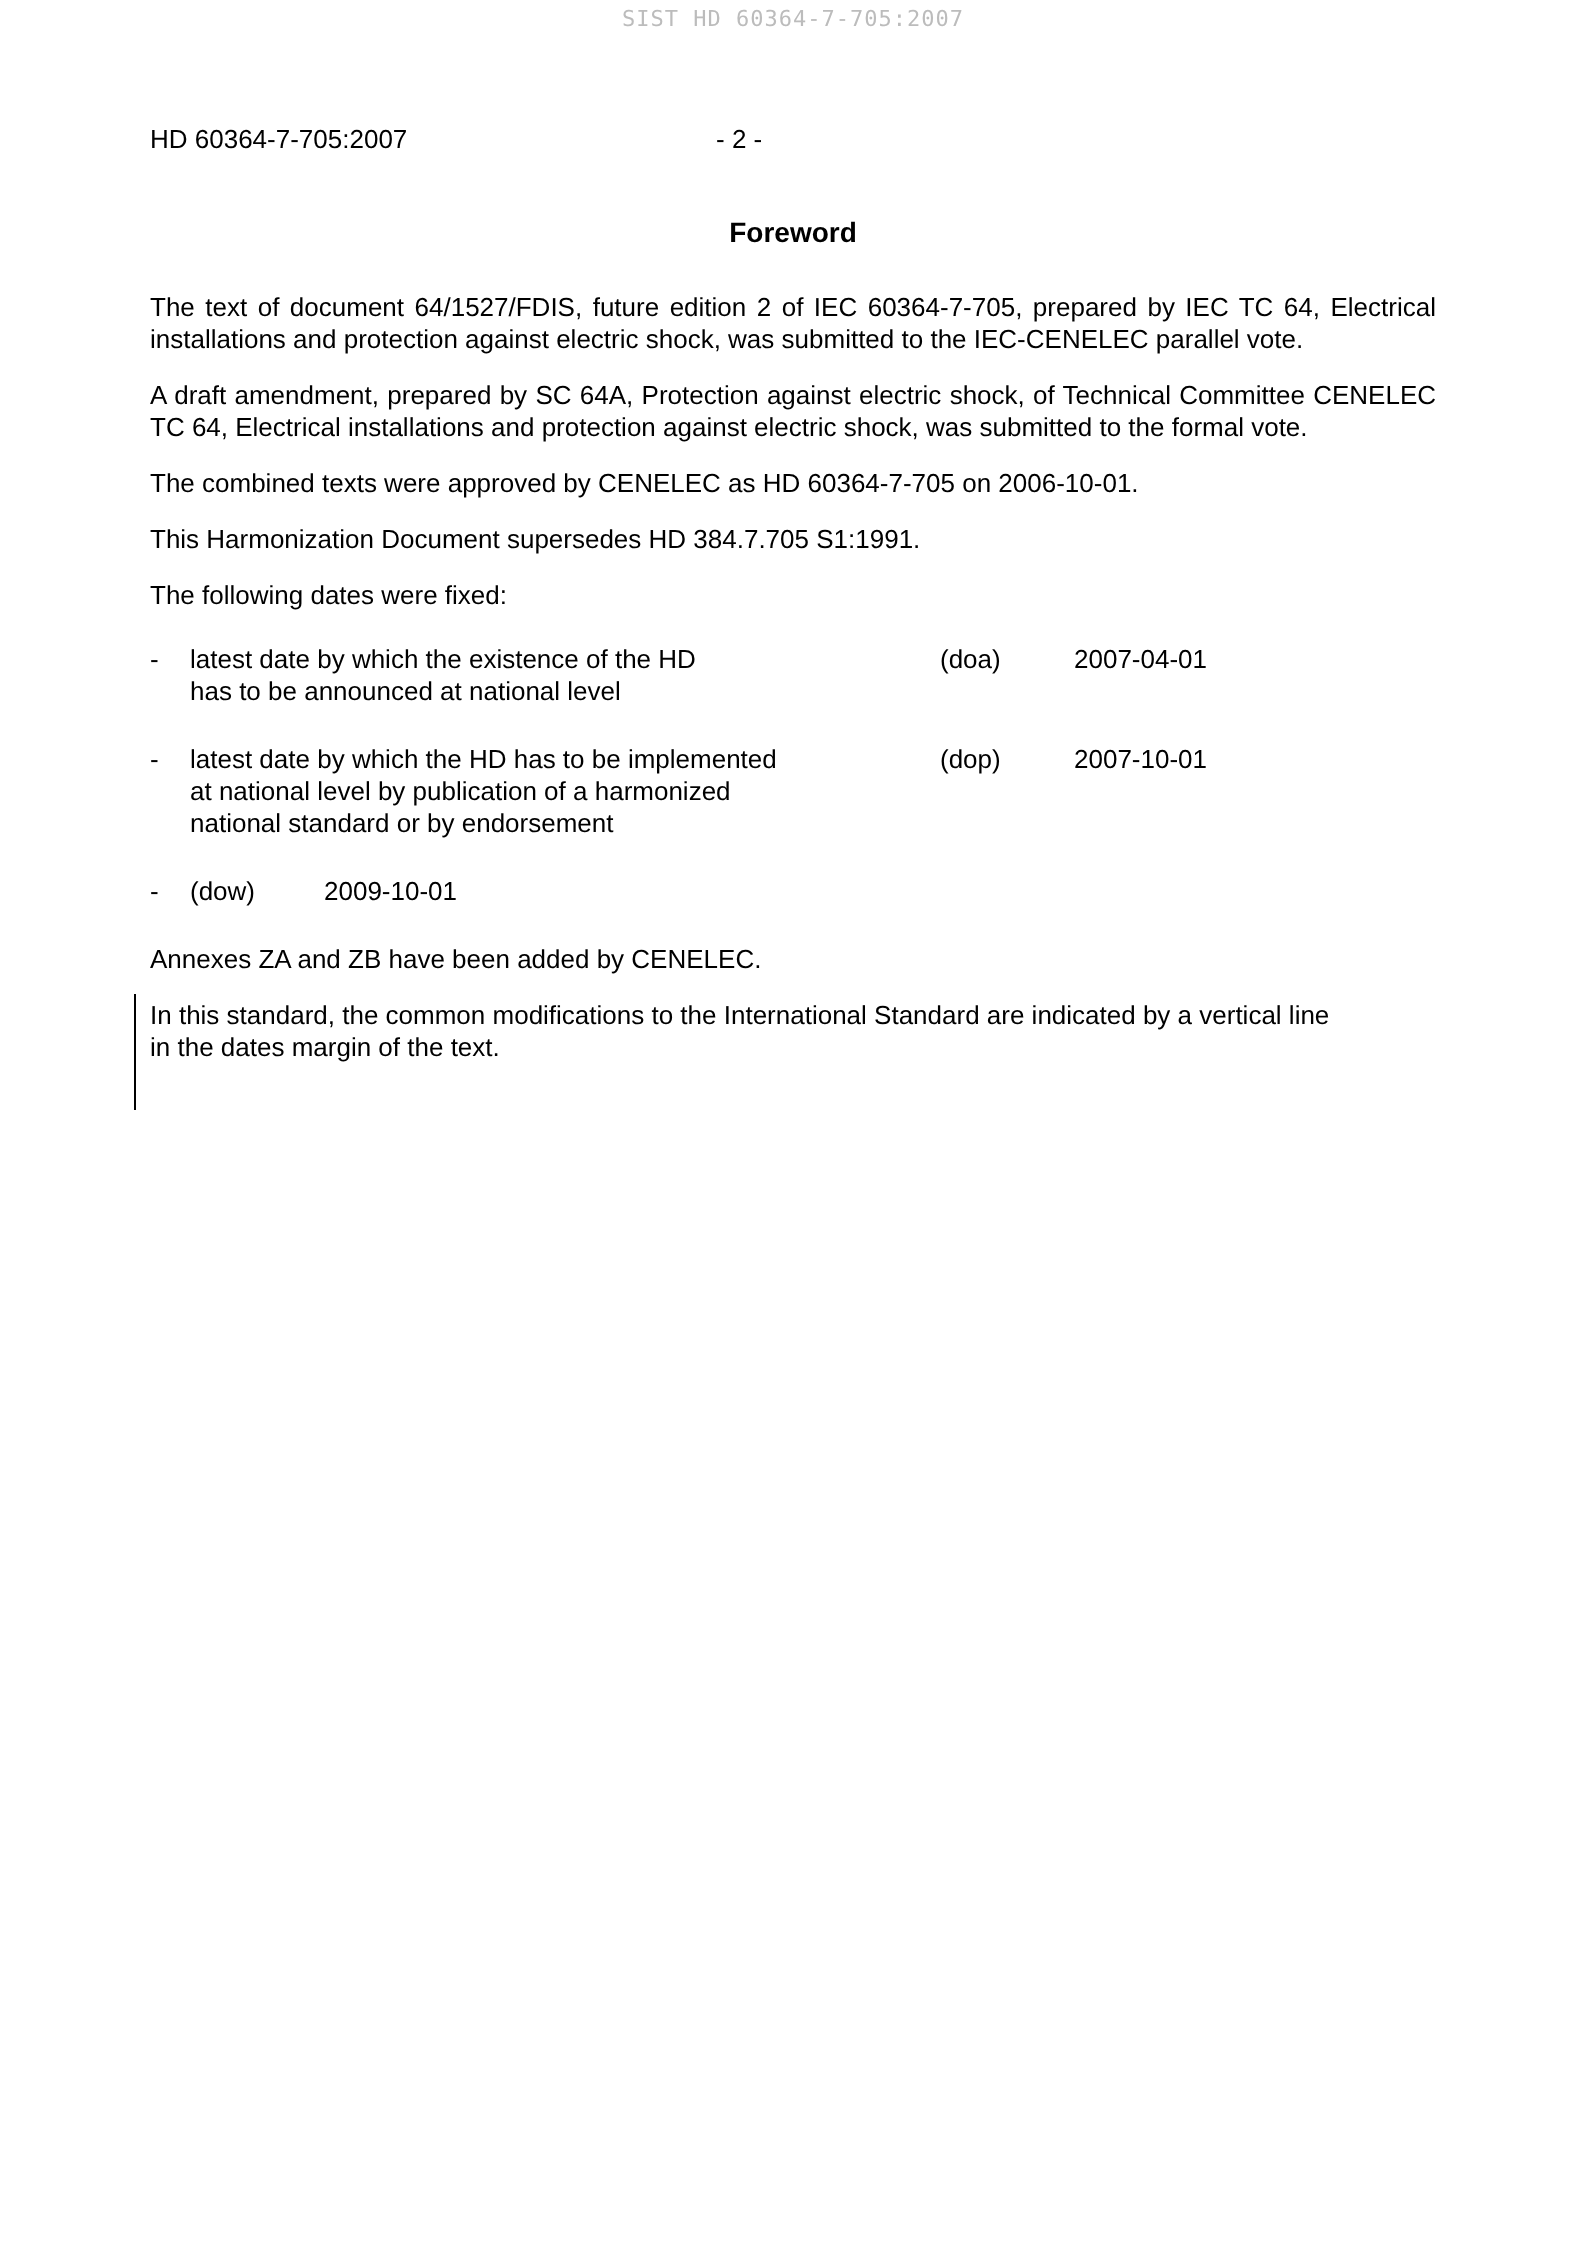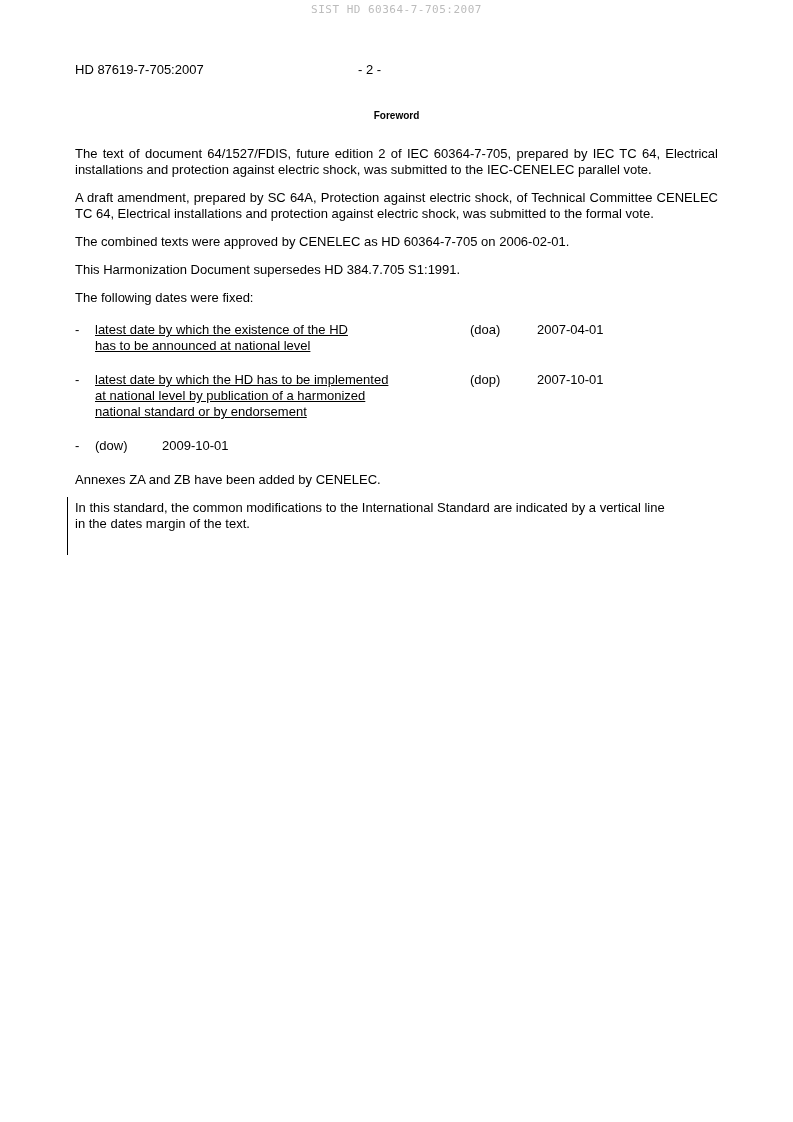--- a/index.html
+++ b/index.html
@@ -38,33 +38,33 @@
     top: 0;
   }
   .content {
     position: absolute;
     top: 108px;
     left: 75px;
     width: 643px;
   }
   .title {
     text-align: center;
-    font-size: 10px;
+    font-size: 14px;
     font-weight: bold;
     margin: 0 0 22px 0;
   }
   p { margin: 0 0 12px 0; }
   .just { text-align: justify; }
   .dates { margin-top: 16px; }
   .date-row {
     display: flex;
     margin-bottom: 18px;
   }
   .date-dash { width: 20px; flex: none; }
-  .date-text { width: 375px; flex: none; white-space: pre-line; text-decoration: underline; }
+  .date-text { width: 375px; flex: none; white-space: pre-line; }
   .date-code { width: 67px; flex: none; }
   .date-value { flex: none; }
   .marked-para {
     position: relative;
     margin: 0 0 12px 0;
   }
   .marked-para p { margin: 0; white-space: pre-line; }
   .change-bar {
     position: absolute;
     left: -8px;
@@ -75,33 +75,33 @@
   }
 </style>
 </head>
 <body>
 
 <div class="page">
 
   <div class="watermark">SIST HD 60364-7-705:2007</div>
 
   <div class="header">
-    <span>HD 87619-7-705:2007</span>
+    <span>HD 60364-7-705:2007</span>
     <span class="page-num">- 2 -</span>
   </div>
 
   <div class="content">
 
     <h1 class="title">Foreword</h1>
 
     <p class="just">The text of document 64/1527/FDIS, future edition 2 of IEC 60364-7-705, prepared by IEC TC 64, Electrical installations and protection against electric shock, was submitted to the IEC-CENELEC parallel vote.</p>
 
     <p class="just">A draft amendment, prepared by SC 64A, Protection against electric shock, of Technical Committee CENELEC TC 64, Electrical installations and protection against electric shock, was submitted to the formal vote.</p>
 
-    <p>The combined texts were approved by CENELEC as HD 60364-7-705 on 2006-02-01.</p>
+    <p>The combined texts were approved by CENELEC as HD 60364-7-705 on 2006-10-01.</p>
 
     <p>This Harmonization Document supersedes HD 384.7.705 S1:1991.</p>
 
     <p>The following dates were fixed:</p>
 
     <div class="dates">
 
       <div class="date-row">
         <span class="date-dash">-</span>
         <span class="date-text">latest date by which the existence of the HD

